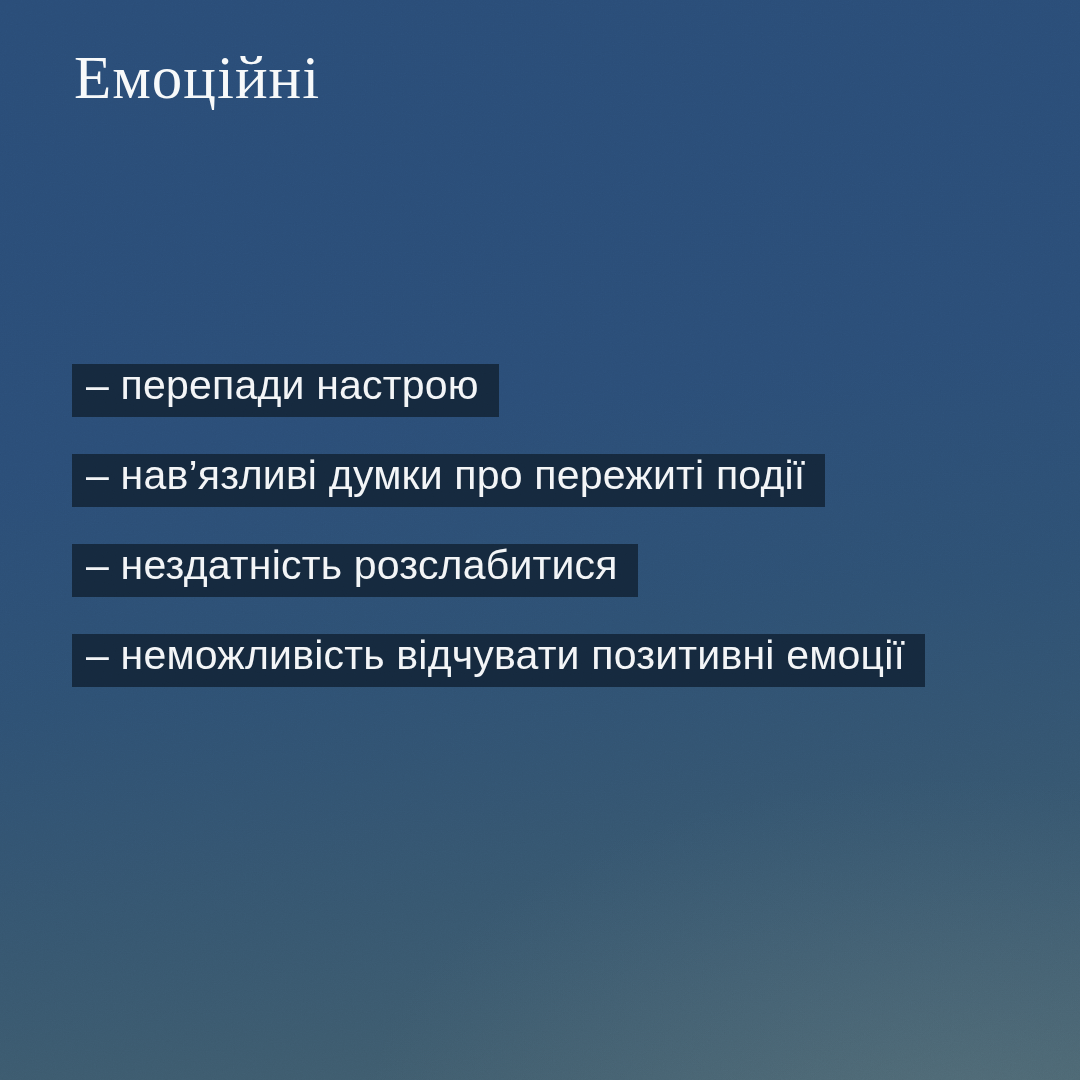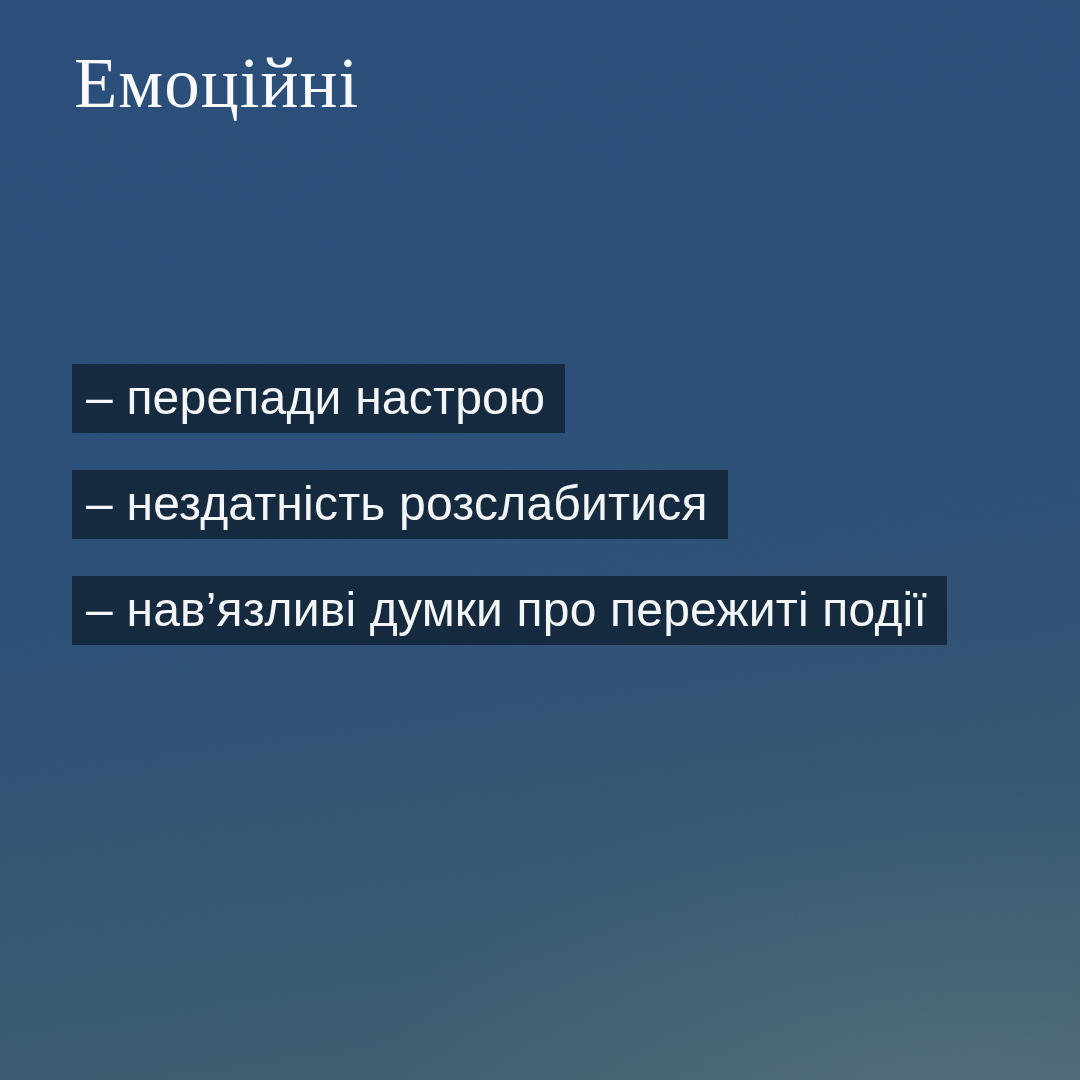--- a/index.html
+++ b/index.html
@@ -25,62 +25,65 @@
     mix-blend-mode: overlay;
     pointer-events: none;
   }
   .title {
     position: absolute;
     left: 74px;
     top: 44px;
     margin: 0;
     font-family: "Liberation Serif", "DejaVu Serif", serif;
     font-weight: 400;
-    font-size: 71px;
+    font-size: 61px;
     line-height: 1.1;
     letter-spacing: 1px;
     color: #f7f9fa;
   }
   .symptom-list {
     position: absolute;
     left: 72px;
     top: 364px;
     margin: 0;
     padding: 0;
     list-style: none;
   }
   .symptom-list li {
     margin: 0 0 37px 0;
   }
   .highlight {
     display: inline-block;
     background: #15293e;
     color: #f3f5f7;
-    font-size: 48px;
+    font-size: 41px;
     line-height: 1.0;
-    padding: 10px 20px 11px 14px;
+    padding: 1px 20px 11px 14px;
     letter-spacing: 0.2px;
   }
 </style>
 </head>
 <body>
 
 <div class="slide">
 
   <h1 class="title">Емоційні</h1>
 
   <ul class="symptom-list">
     <li>
       <span class="highlight">– перепади настрою</span>
     </li>
     <li>
+      <span class="highlight">– нав’язливі думки про пережиті події</span>
+    </li>
+    <li>
       <span class="highlight">– нездатність розслабитися</span>
     </li>
     <li>
-      <span class="highlight">– нав’язливі думки про пережиті події</span>
+      <span class="highlight">– неможливість відчувати позитивні емоції</span>
     </li>
   </ul>
 
   <svg class="grain" xmlns="http://www.w3.org/2000/svg" width="1080" height="1080">
     <filter id="grainFilter">
       <feTurbulence type="fractalNoise" baseFrequency="0.9" numOctaves="2" stitchTiles="stitch"></feTurbulence>
       <feColorMatrix type="saturate" values="0"></feColorMatrix>
     </filter>
     <rect width="1080" height="1080" filter="url(#grainFilter)"></rect>
   </svg>

